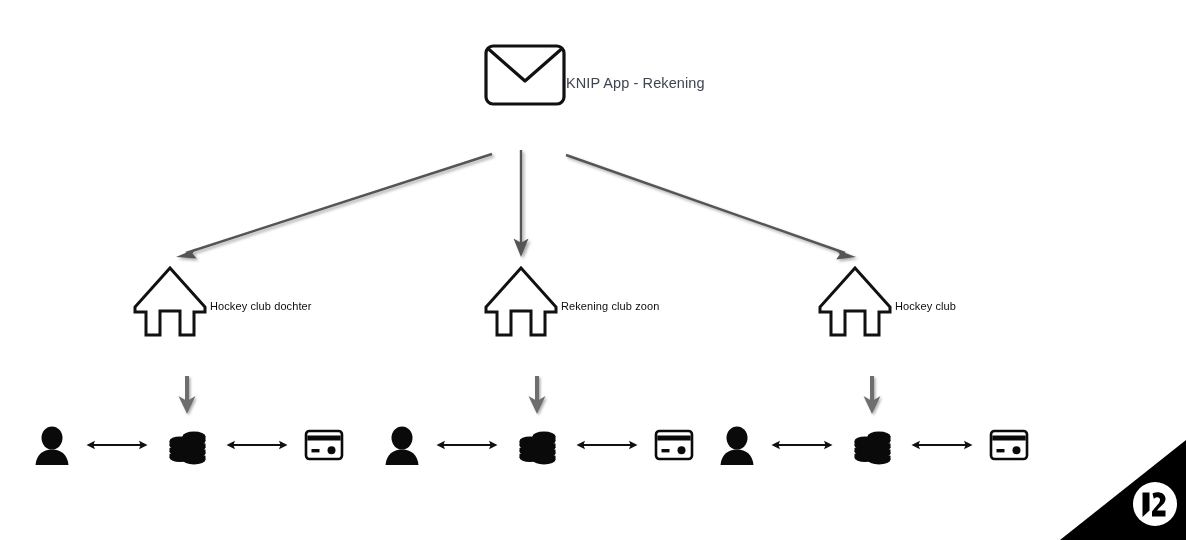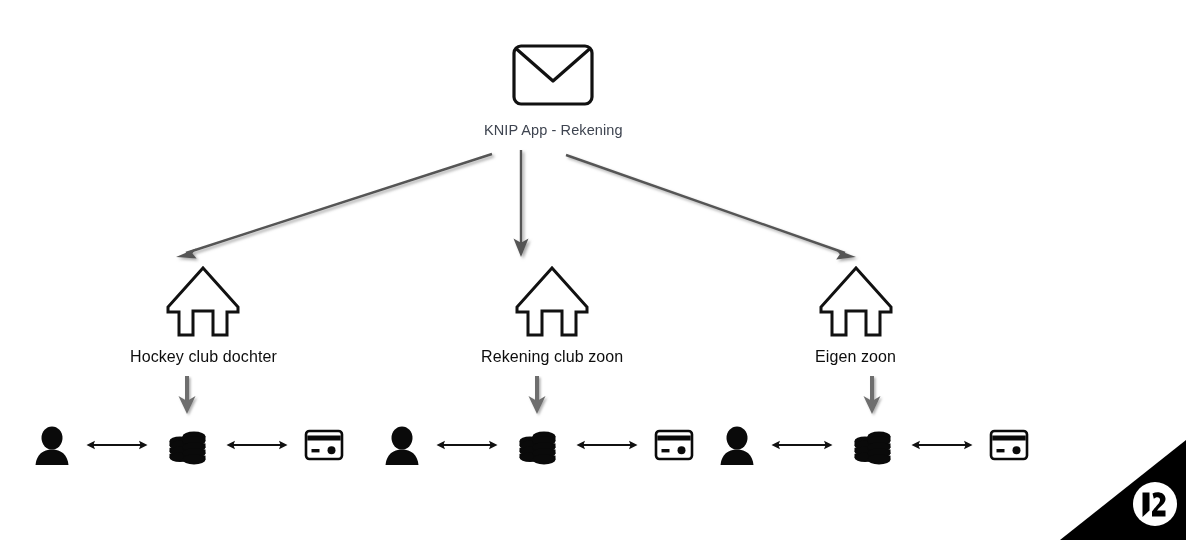--- a/index.html
+++ b/index.html
@@ -16,21 +16,21 @@
     width: 1186px;
     height: 540px;
     background: #ffffff;
     overflow: hidden;
   }
 
   
   .node {
     position: absolute;
     display: flex;
-    flex-direction: column;
+    flex-direction: row;
     align-items: center;
   }
 
   
   .envelope-wrap {
     width: 82px;
     height: 62px;
   }
   .envelope-label {
     margin-top: 16px;
@@ -40,21 +40,21 @@
     letter-spacing: .1px;
   }
 
   
   .house-wrap {
     width: 80px;
     height: 76px;
   }
   .house-label {
     margin-top: 9px;
-    font-size: 16px;
+    font-size: 11px;
     color: #0d0d0d;
     white-space: nowrap;
     letter-spacing: .1px;
   }
 
   
   .big-arrows {
     position: absolute;
     left: 0;
     top: 0;
@@ -163,21 +163,21 @@
     </div>
     <div class="house-label">Rekening club zoon</div>
   </div>
 
   <div class="node" style="left:815px; top:263px;">
     <div class="house-wrap">
       <svg viewBox="0 0 80 76" width="80" height="76">
         <path d="M5,49 L5,44 L40,5 L75,44 L75,49 L64,49 L64,72 L50,72 L50,48 L30,48 L30,72 L16,72 L16,49 Z" fill="#ffffff" stroke="#111111" stroke-width="3" stroke-linejoin="miter"></path>
       </svg>
     </div>
-    <div class="house-label">Eigen zoon</div>
+    <div class="house-label">Hockey club</div>
   </div>
 
   <div class="flow-row" style="left:34px; top:415px;">
     <div class="flow-cell icon-person">
       <svg viewBox="0 0 36 40" width="36" height="40">
         <ellipse cx="18" cy="13" rx="10.5" ry="11.5" fill="#0a0a0a"></ellipse>
         <path d="M1.5,40 C2.5,29.5 9,24.5 18,24.5 C27,24.5 33.5,29.5 34.5,40 Z" fill="#0a0a0a"></path>
       </svg>
     </div>
     <div class="flow-cell dbl-arrow" style="margin:0 16px;">

